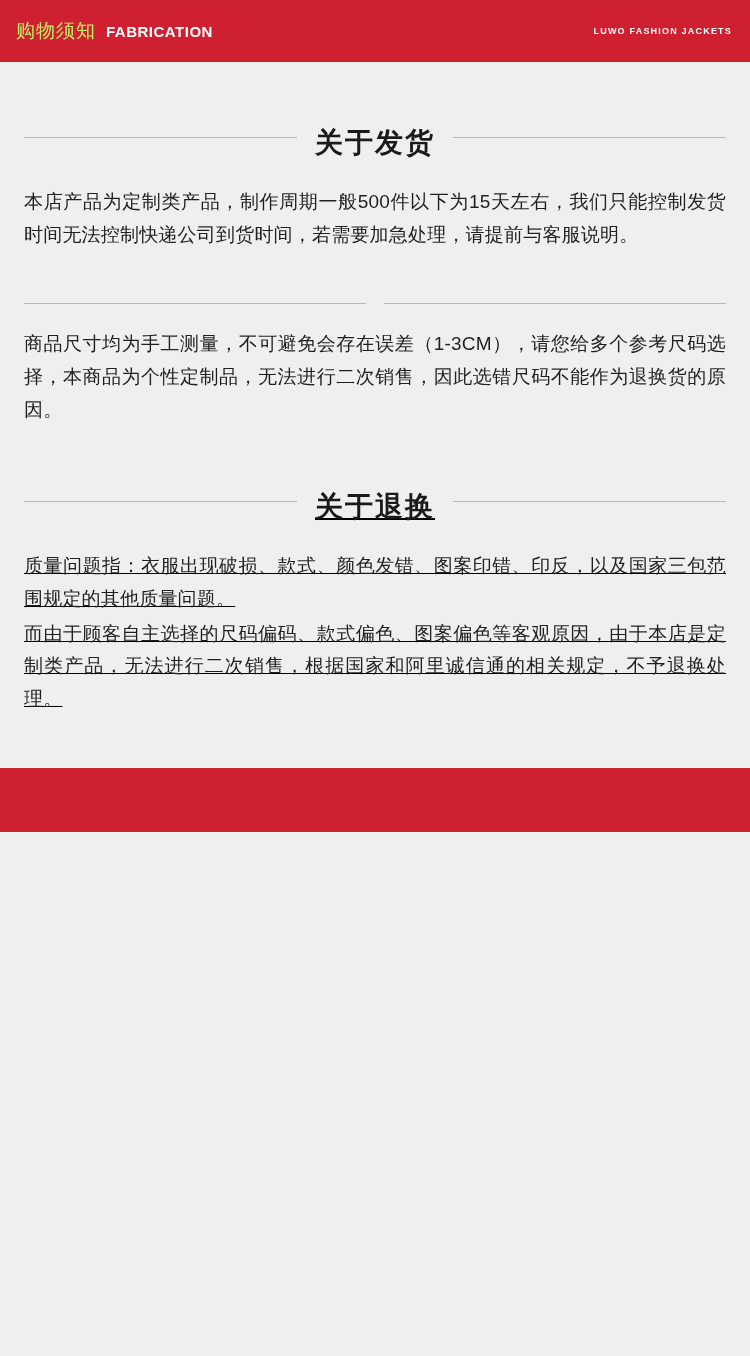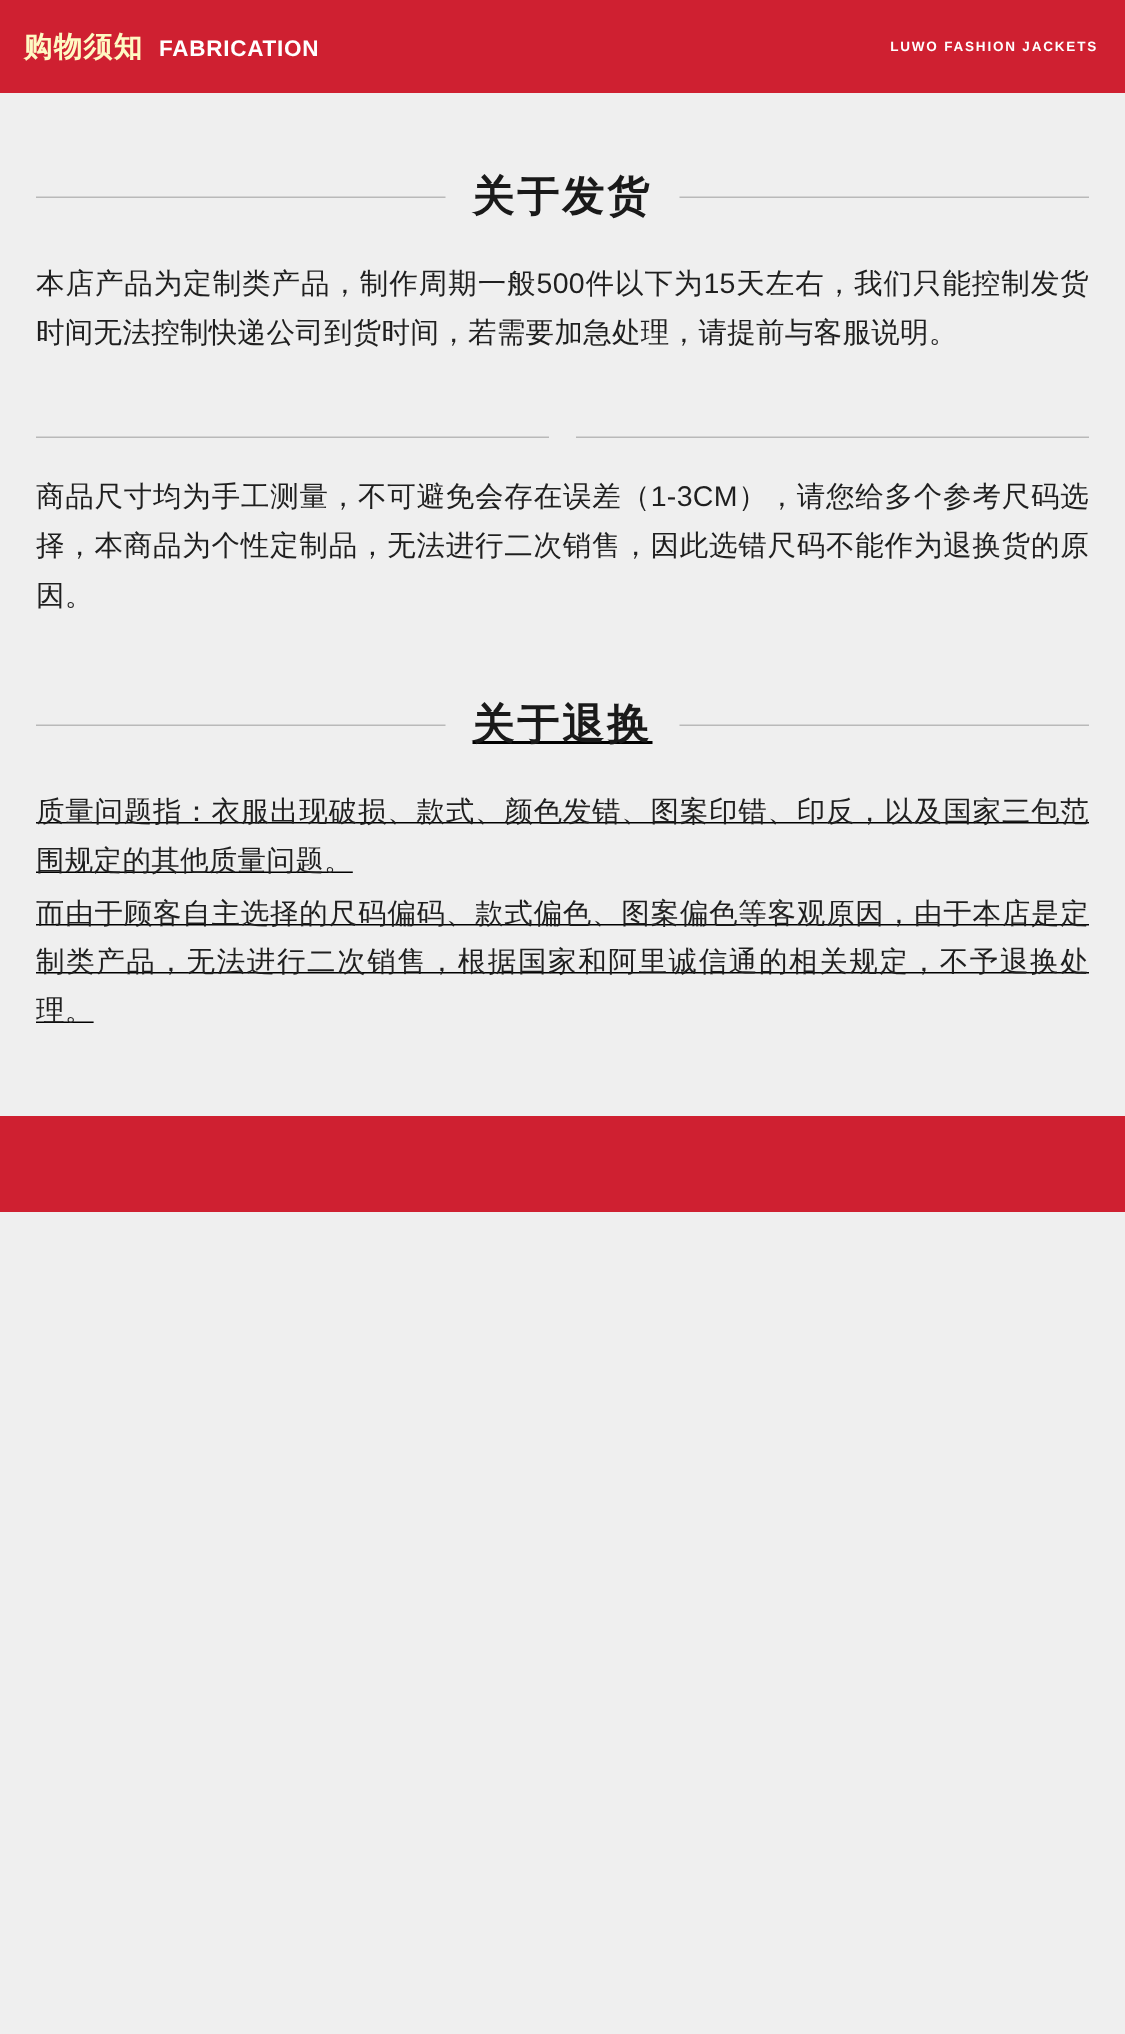--- a/index.html
+++ b/index.html
@@ -29,23 +29,23 @@
     justify-content: space-between;
     padding: 0 18px 0 16px;
     box-sizing: border-box;
   }
   .header-left {
     display: flex;
     align-items: baseline;
     gap: 10px;
   }
   .header-cn {
-    color: #fef9c3;
+    color: #bef264;
     font-size: 19px;
-    font-weight: bold;
+    font-weight: normal;
     letter-spacing: 1px;
   }
   .header-en {
     color: #ffffff;
     font-size: 15px;
     font-weight: bold;
     letter-spacing: 0.5px;
     text-align: right;
   }
   .header-right {
@@ -81,20 +81,21 @@
     height: 1px;
     background: #b9b9b9;
   }
   .sec-title {
     flex: 0 0 auto;
     font-size: 28px;
     font-weight: bold;
     color: #1a1a1a;
     letter-spacing: 2px;
     white-space: nowrap;
+    margin-top: 12px;
   }
 
   .sec-body p {
     margin: 0;
     font-size: 19px;
     line-height: 1.72;
     color: #1f1f1f;
     text-align: justify;
     letter-spacing: 0.2px;
   }

